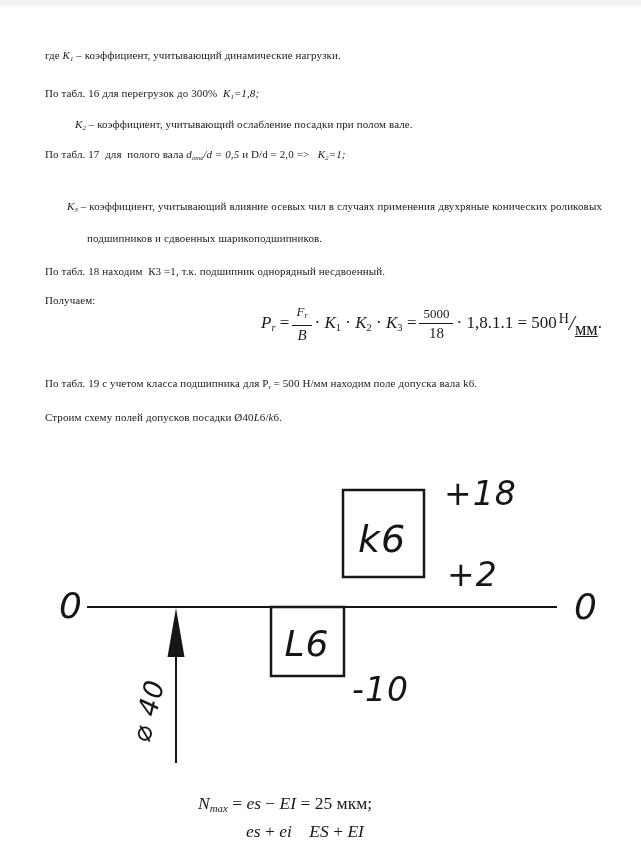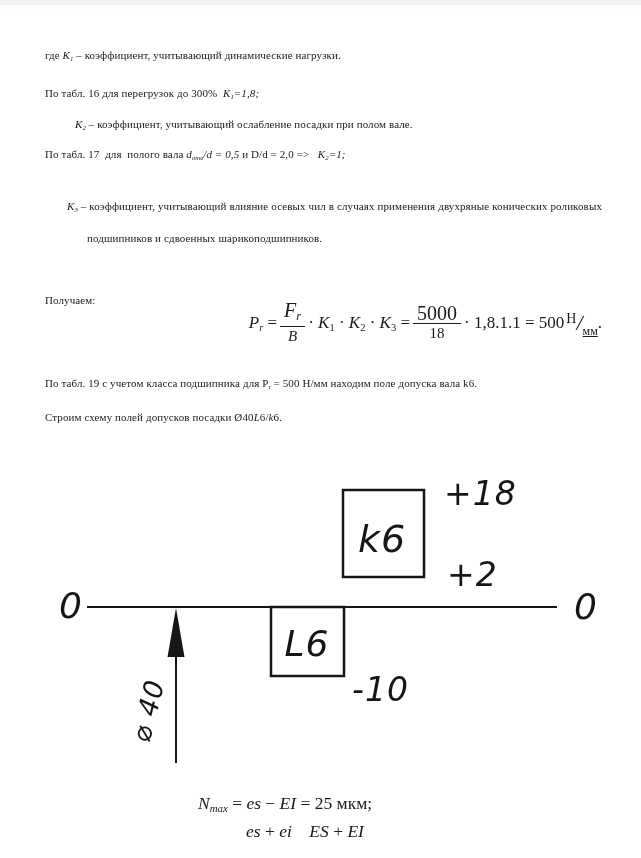--- a/index.html
+++ b/index.html
@@ -25,26 +25,26 @@
   .ind { padding-left:30px; }
   .i { font-style:italic; }
   .sub { font-size:0.62em; vertical-align:-0.25em; letter-spacing:0; }
   
   .formula {
     position:absolute; top:302px; left:45px; width:557px; height:42px;
     display:flex; justify-content:flex-end; align-items:center;
     font-size:17px;
   }
   .frac { display:inline-block; text-align:center; margin:0 3px; }
-  .frac .num { display:block; border-bottom:1.4px solid #1a1a1a; padding:0 4px 1px; font-size:20px; line-height:17px; }
+  .frac .num { display:block; border-bottom:1.4px solid #1a1a1a; padding:0 4px 1px; font-size:13px; line-height:17px; }
   .frac .den { display:block; padding-top:1px; font-size:15px; line-height:16px; }
   .unit { display:inline-block; margin-left:2px; }
   .unit .usup { font-size:14px; position:relative; top:-7px; }
   .unit .uslash { font-size:22px; font-style:italic; }
-  .unit .usub { font-size:12px; position:relative; top:5px;text-decoration:underline; }
+  .unit .usub { font-size:18px; position:relative; top:5px;text-decoration:underline; }
   
   .diagram { position:absolute; top:455px; left:0; }
   .dg {
     font-family:"DejaVu Sans", sans-serif;
     font-style:italic; fill:#161616; letter-spacing:1px;
   }
   
   .bottom {
     position:absolute; left:198px; top:792px;
     font-size:17.5px; line-height:23px;
@@ -56,20 +56,21 @@
 <body>
 
 <div class="page">
   <div class="top-strip"></div>
 
   <p class="line" style="top:44px"><span>где </span><span class="i">K</span><span class="i sub">1</span><span> – коэффициент, учитывающий динамические нагрузки.</span></p>
   <p class="line" style="top:82px"><span>По табл. 16 для перегрузок до 300%  </span><span class="i">K</span><span class="i sub">1</span><span class="i">=1,8;</span></p>
   <p class="line ind" style="top:113px"><span class="i">K</span><span class="i sub">2</span><span> – коэффициент, учитывающий ослабление посадки при полом вале.</span></p>
   <p class="line" style="top:143px"><span>По табл. 17  для  полого вала </span><span class="i">d</span><span class="i sub">отв</span><span class="i">/d = 0,5</span><span> и D/d = 2,0 =&gt;   </span><span class="i">K</span><span class="i sub">2</span><span class="i">=1;</span></p>
   <p class="para hang" style="top:172px"><span class="i">K</span><span class="i sub">3</span><span> – коэффициент, учитывающий влияние осевых чил в случаях применения двухряные конических роликовых подшипников и сдвоенных шарикоподшипников.</span></p>
+  <p class="line" style="top:260px"><span>По табл. 18 находим  К3 =1, т.к. подшипник однорядный несдвоенный.</span></p>
   <p class="line" style="top:289px"><span>Получаем:</span></p>
 
   <div class="formula">
     <span><span class="i">P</span><span class="i sub">r</span><span> = </span></span>
     <span class="frac">
       <span class="num"><span class="i">F</span><span class="i sub">r</span></span>
       <span class="den"><span class="i">B</span></span>
     </span>
     <span><span> · </span><span class="i">K</span><span class="sub">1</span><span> · </span><span class="i">K</span><span class="sub">2</span><span> · </span><span class="i">K</span><span class="sub">3</span><span> = </span></span>
     <span class="frac">

